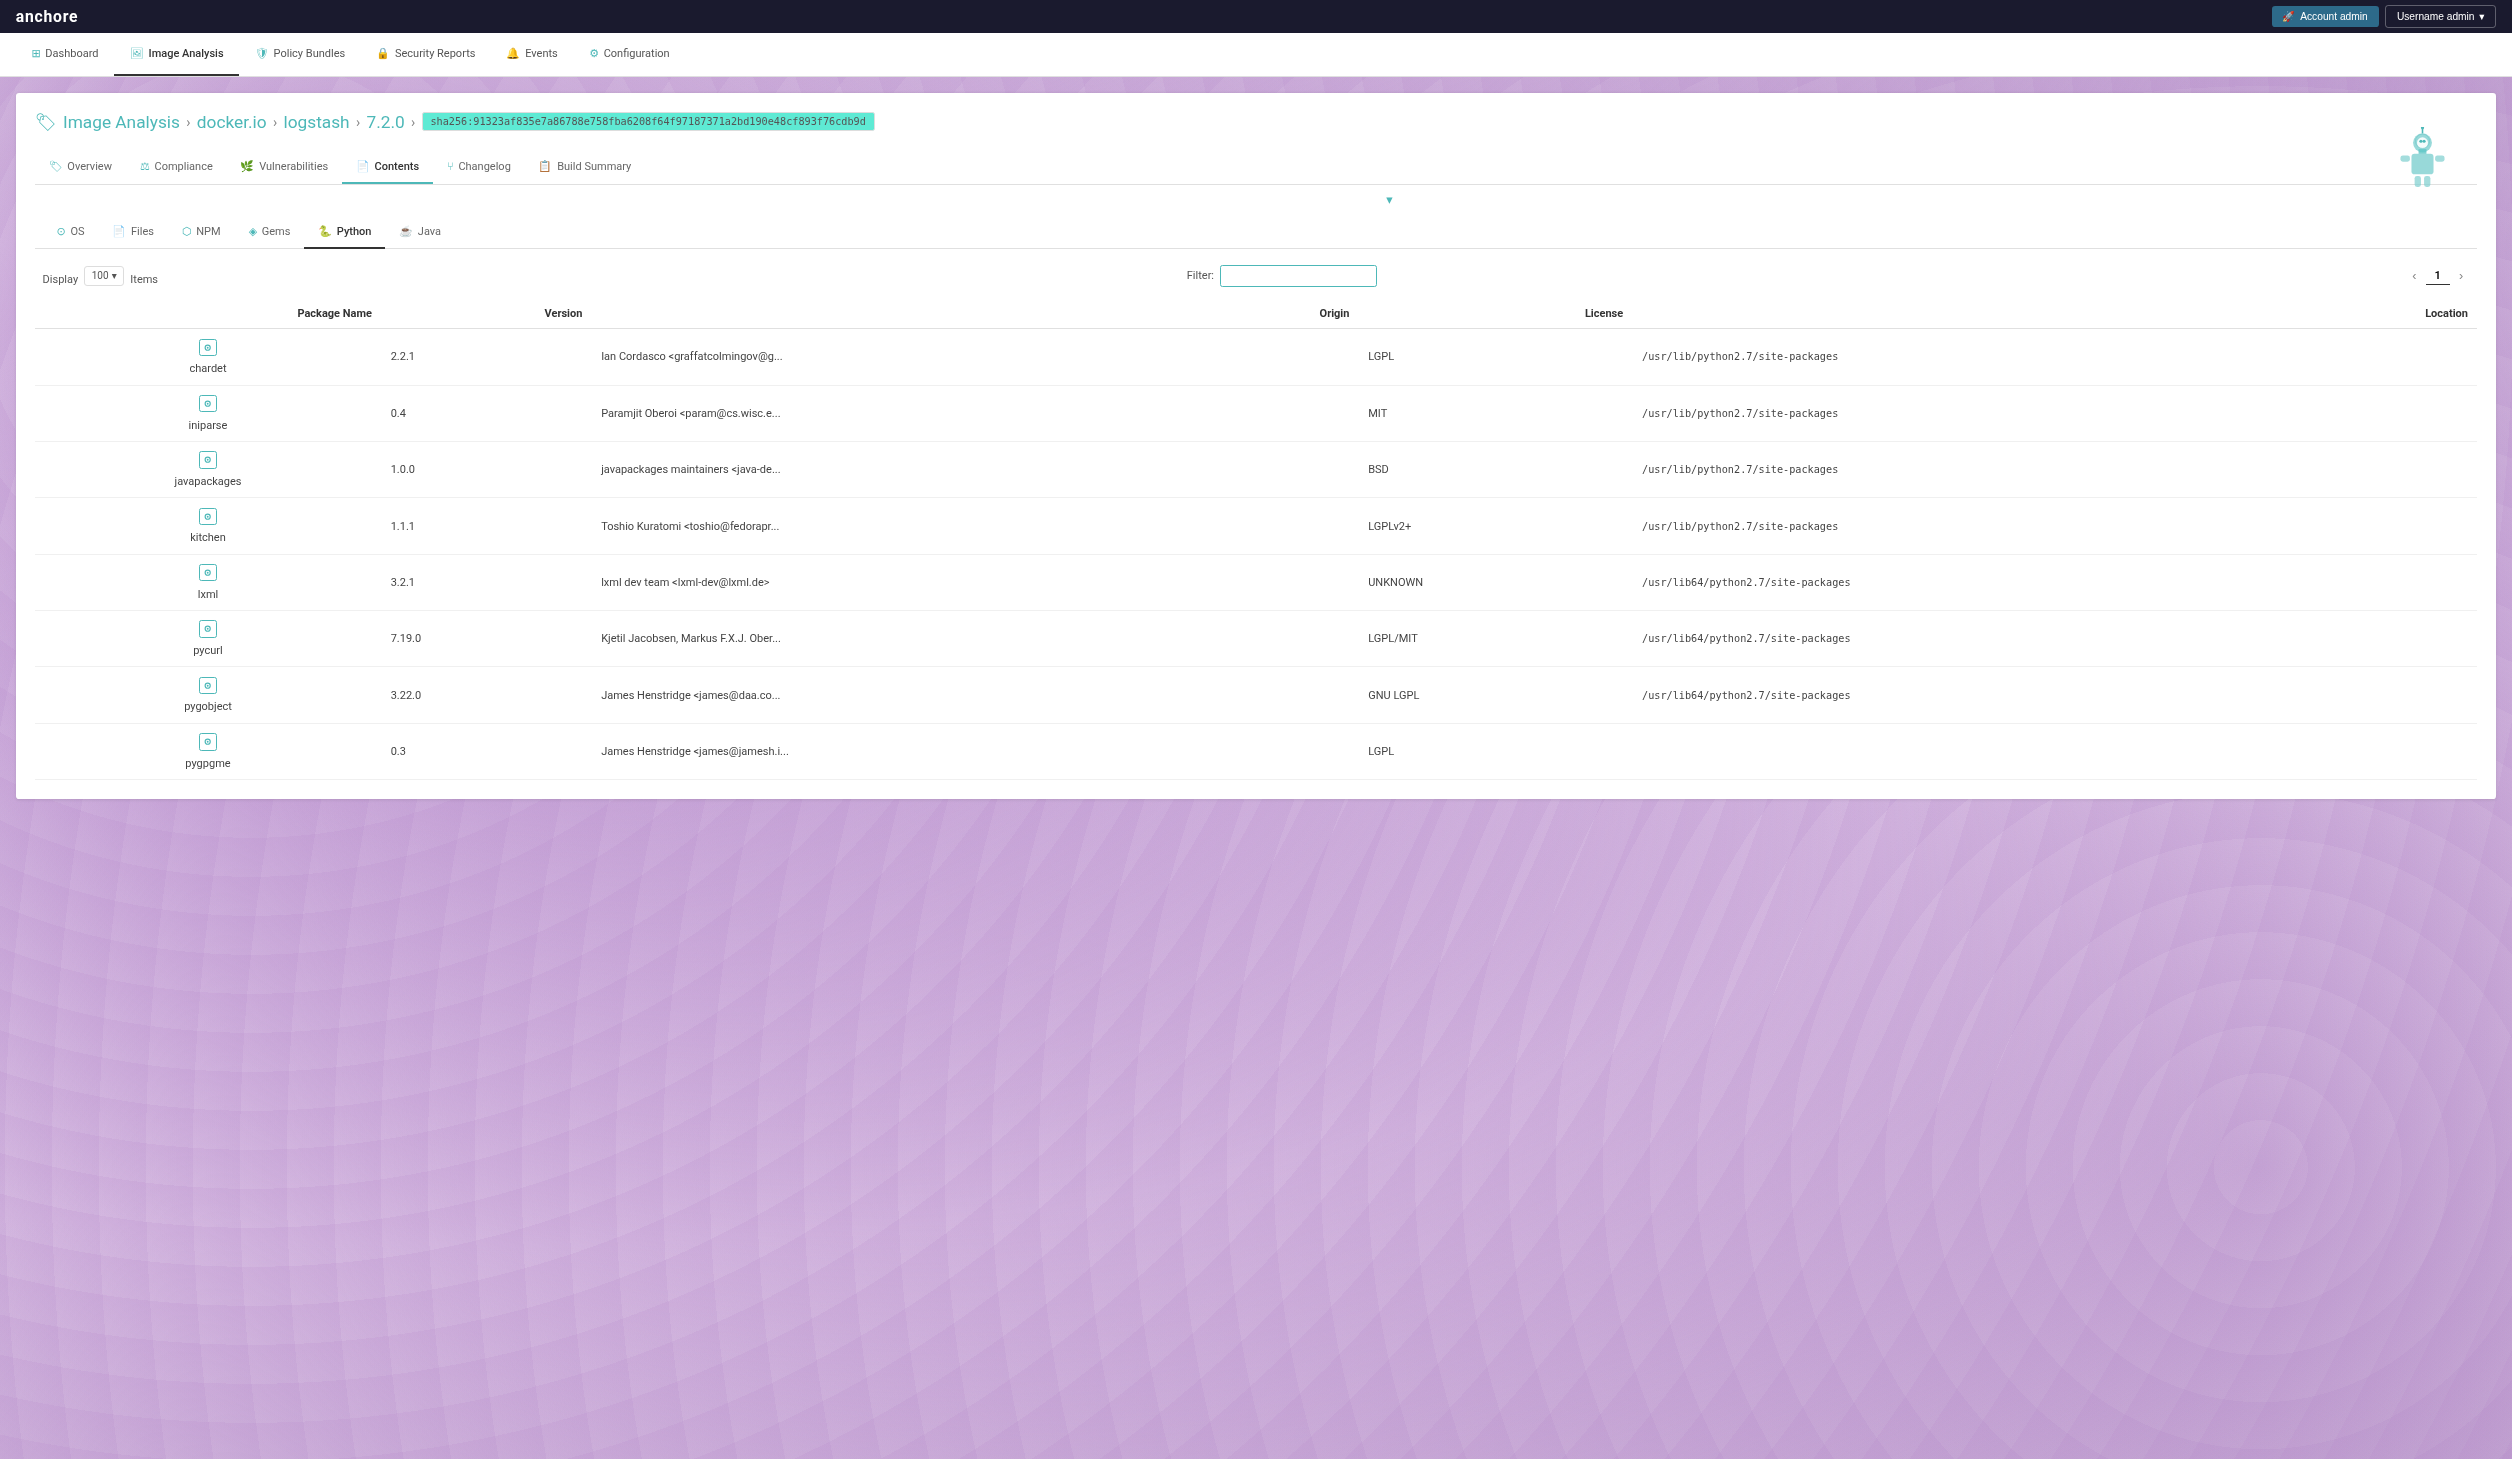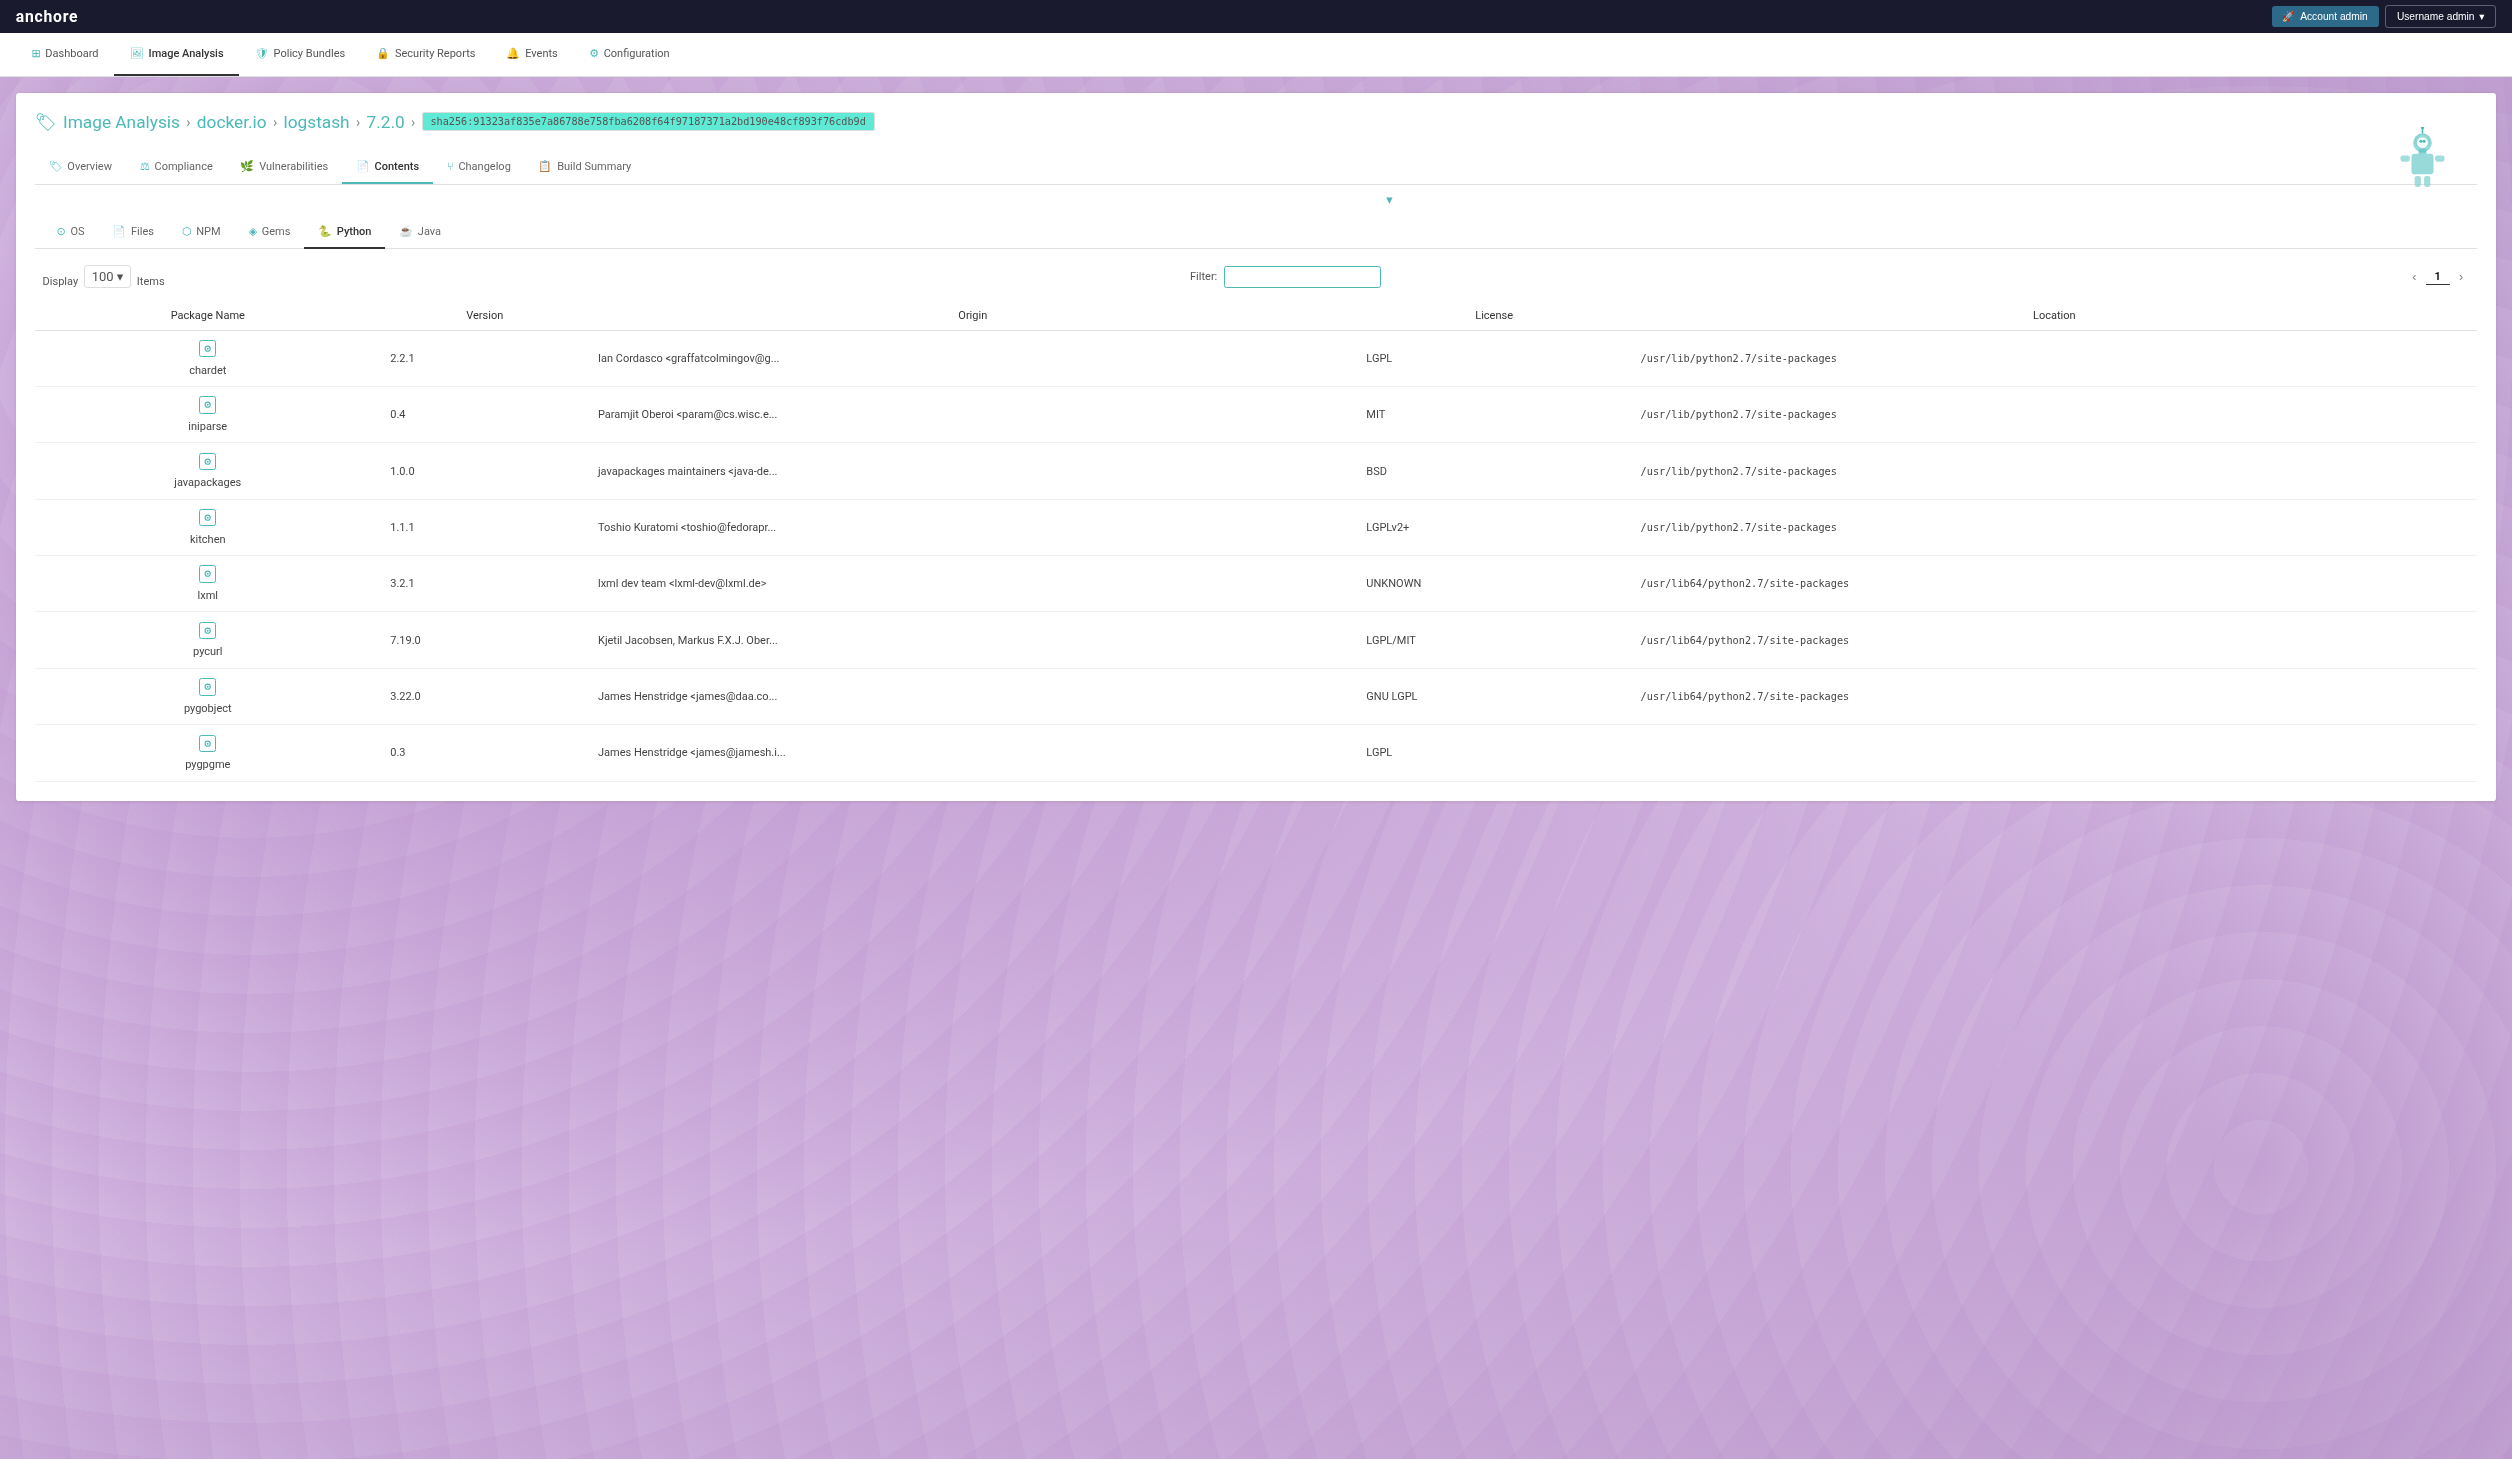--- a/index.html
+++ b/index.html
@@ -244,21 +244,21 @@
       align-items: flex-end;
       gap: 6.3px;
       font-size: 11px;
       color: #555;
     }
 
     .display-select {
       border: 0.8px solid #ddd;
       border-radius: 3.1px;
       padding: 3.1px 6.3px;
-      font-size: 13px;
+      font-size: 10px;
       background: white;
       cursor: pointer;
       display: flex;
       align-items: center;
       gap: 3.1px;
     }
 
     .filter-control {
       display: flex;
       align-items: center;
@@ -301,24 +301,24 @@
     }
 
     
     .data-table {
       width: 100%;
       border-collapse: collapse;
       font-size: 11px;
     }
 
     .data-table th {
-      text-align: center;
+      text-align: right;
       padding: 7.9px 9.4px;
       color: #333;
-      font-weight: 400;
+      font-weight: 700;
       border-bottom: 1.6px solid #e0e0e0;
       margin-top: 48px;
     }
 
     .data-table td {
       padding: 9.4px 9.4px;
       color: #444;
       border-bottom: 0.8px solid #f0f0f0;
       vertical-align: middle;
     }

